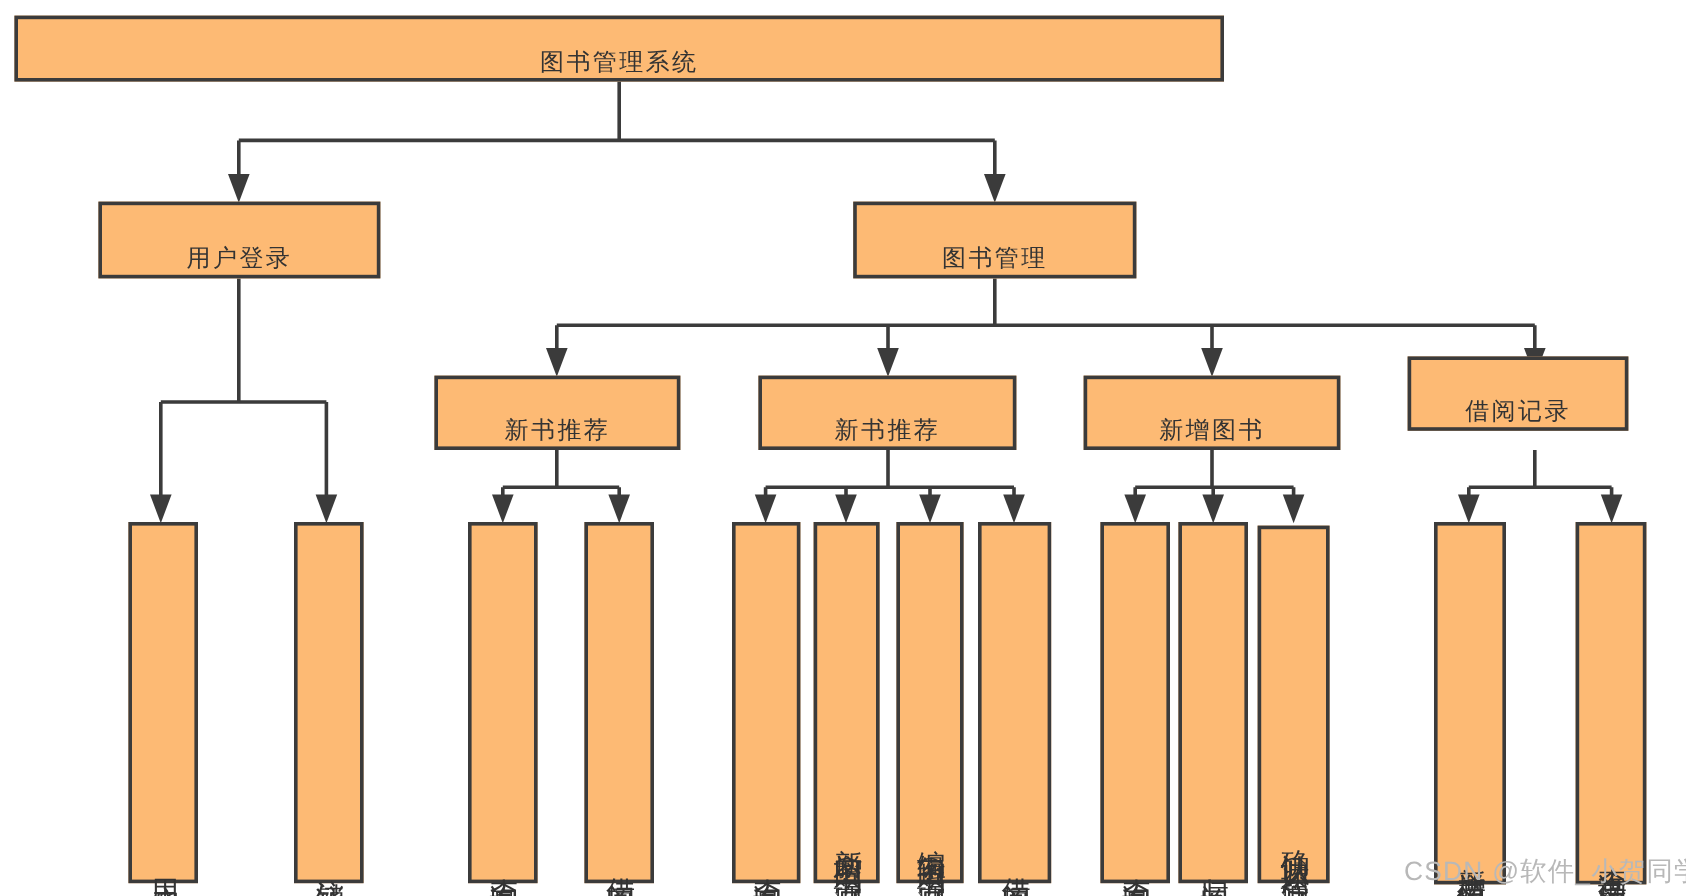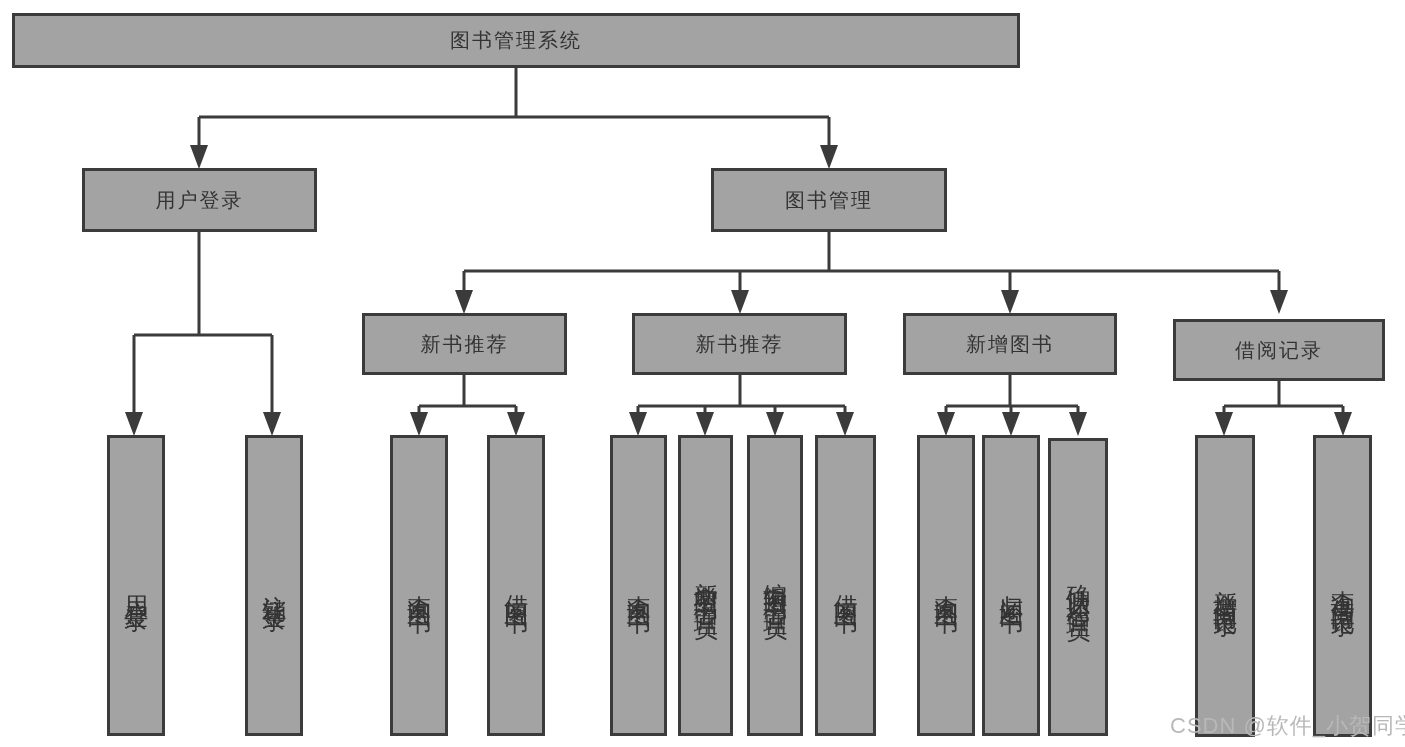--- a/index.html
+++ b/index.html
@@ -18,23 +18,23 @@
   svg.wires {
     position: absolute;
     left: 0; top: 0;
     width: 1405px; height: 747px;
     pointer-events: none;
   }
   .node {
     position: absolute;
     box-sizing: border-box;
     border: 3px solid #3b3b3b;
-    background: #a3a3a3;
+    background: #fdba74;
     display: flex;
-    align-items: center;
+    align-items: flex-end;
     justify-content: center;
     color: #333333;
   }
   .node.h span {
     font-size: 20px;
     letter-spacing: 2px;
     white-space: nowrap;
   }
   .node.v span {
     writing-mode: vertical-rl;
@@ -106,21 +106,21 @@
 
   <div class="node h" style="left:711px; top:168px; width:236px; height:64px">
     <span>图书管理</span>
   </div>
   <div class="node h" style="left:632px; top:313px; width:215px; height:62px">
     <span>新书推荐</span>
   </div>
   <div class="node h" style="left:903px; top:313px; width:214px; height:62px">
     <span>新增图书</span>
   </div>
-  <div class="node h" style="left:1173px; top:319px; width:212px; height:62px">
+  <div class="node h" style="left:1173px; top:297px; width:184px; height:62px">
     <span>借阅记录</span>
   </div>
 
   <div class="node v" style="left:107px; top:435px; width:58px; height:301px">
     <span>用户登录</span>
   </div>
   <div class="node v" style="left:245px; top:435px; width:58px; height:301px">
     <span>注销登录</span>
   </div>
 

